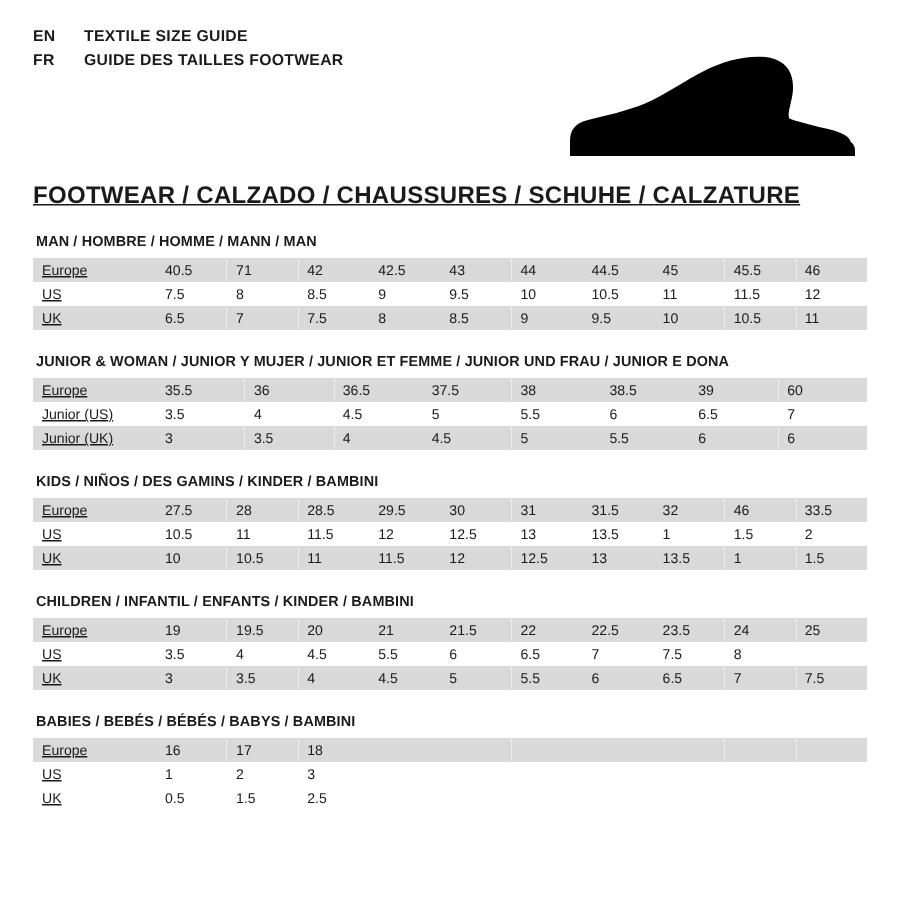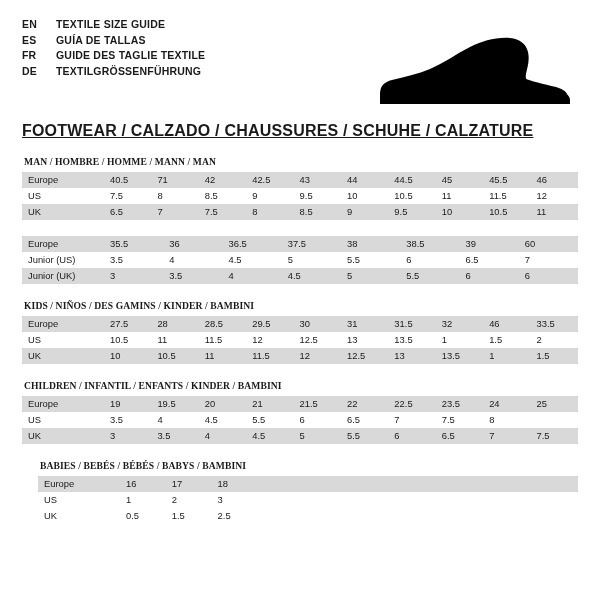--- a/index.html
+++ b/index.html
@@ -70,72 +70,64 @@
 
   
   .section {
     margin-top: 16px;
   }
   .section-title {
     font-size: 9.6px;
     font-weight: bold;
     letter-spacing: 0.1px;
     padding: 0 0 5px 2px;
-    font-family: Liberation Serif, serif;
   }
   table.size {
     border-collapse: collapse;
     width: 100%;
     table-layout: fixed;
   }
   table.size td {
     font-size: 9.4px;
     height: 16px;
     line-height: 16px;
     padding: 0 0 0 6px;
     white-space: nowrap;
     overflow: hidden;
   }
   table.size tr.shaded td {
     background: #d9d9d9;
   }
   table.size td.label {
     width: 76px;
+    text-decoration: underline;
   }
   
   table.babies {
     width: 100%;
   }
   table.babies td {
     font-size: 9.4px;
   }
-  .section.babies { margin-top: 16px; margin-left: 16px; }
+  .section.babies { margin-top: 16px; }
 </style>
 </head>
 <body>
 
 <div class="page">
 
   <div class="header">
     <div class="lang-block">
       <div class="lang-row">
         <div class="lang-code">EN</div>
         <div class="lang-title">TEXTILE SIZE GUIDE</div>
       </div>
       <div class="lang-row">
-        <div class="lang-code">ES</div>
-        <div class="lang-title">GUÍA DE TALLAS</div>
-      </div>
-      <div class="lang-row">
         <div class="lang-code">FR</div>
-        <div class="lang-title">GUIDE DES TAGLIE TEXTILE</div>
-      </div>
-      <div class="lang-row">
-        <div class="lang-code">DE</div>
-        <div class="lang-title">TEXTILGRÖSSENFÜHRUNG</div>
+        <div class="lang-title">GUIDE DES TAILLES FOOTWEAR</div>
       </div>
     </div>
 
     <div class="shoe-wrap">
       <svg viewBox="0 0 200 78" width="200" height="78" aria-hidden="true">
         <path fill="#000000" d="M6 60
           C6 52 10 48 18 46
           C30 43 44 40 56 35
           C70 29 82 20 96 13
           C108 7 122 3 136 4
@@ -195,20 +187,21 @@
         <td>9.5</td>
         <td>10</td>
         <td>10.5</td>
         <td>11</td>
       </tr>
     </tbody>
       </table>
   </div>
 
   <div class="section">
+    <div class="section-title">JUNIOR &amp; WOMAN / JUNIOR Y MUJER / JUNIOR ET FEMME / JUNIOR UND FRAU / JUNIOR E DONA</div>
     <table class="size">
       <tbody>
           <tr class="shaded">
         <td class="label">Europe</td>
         <td>35.5</td>
         <td>36</td>
         <td>36.5</td>
         <td>37.5</td>
         <td>38</td>
         <td>38.5</td>

